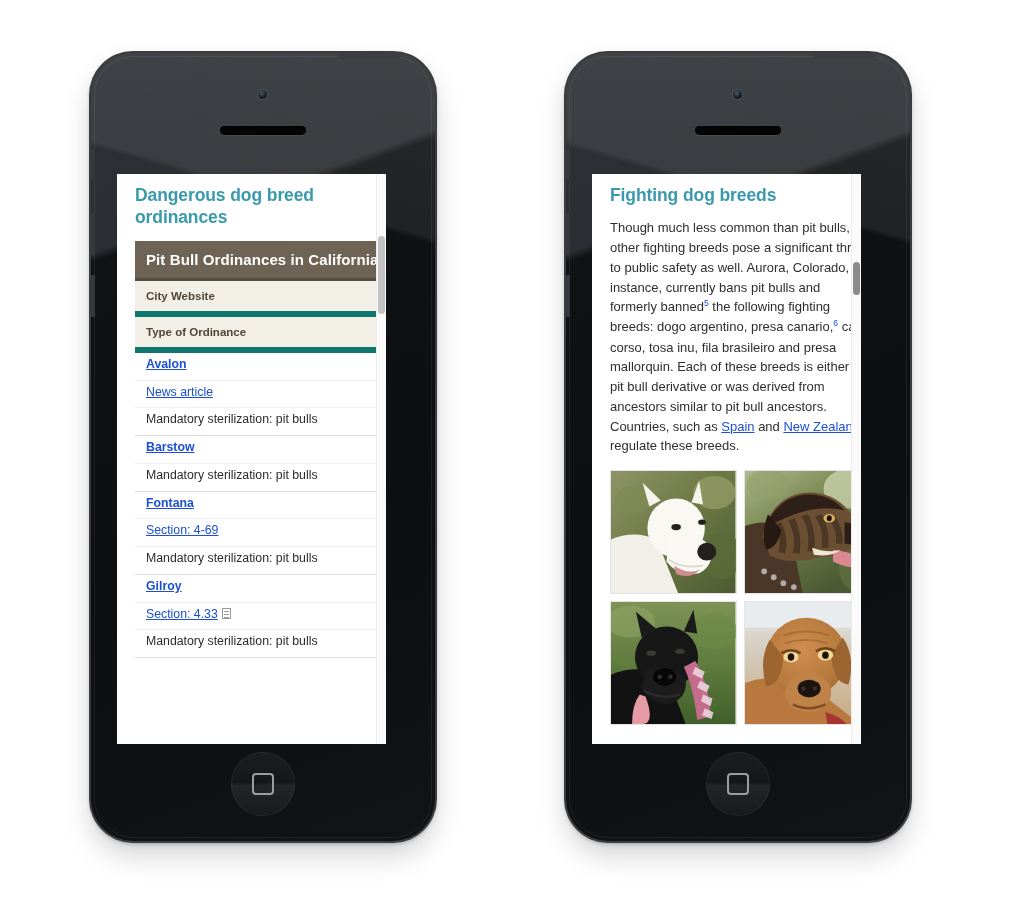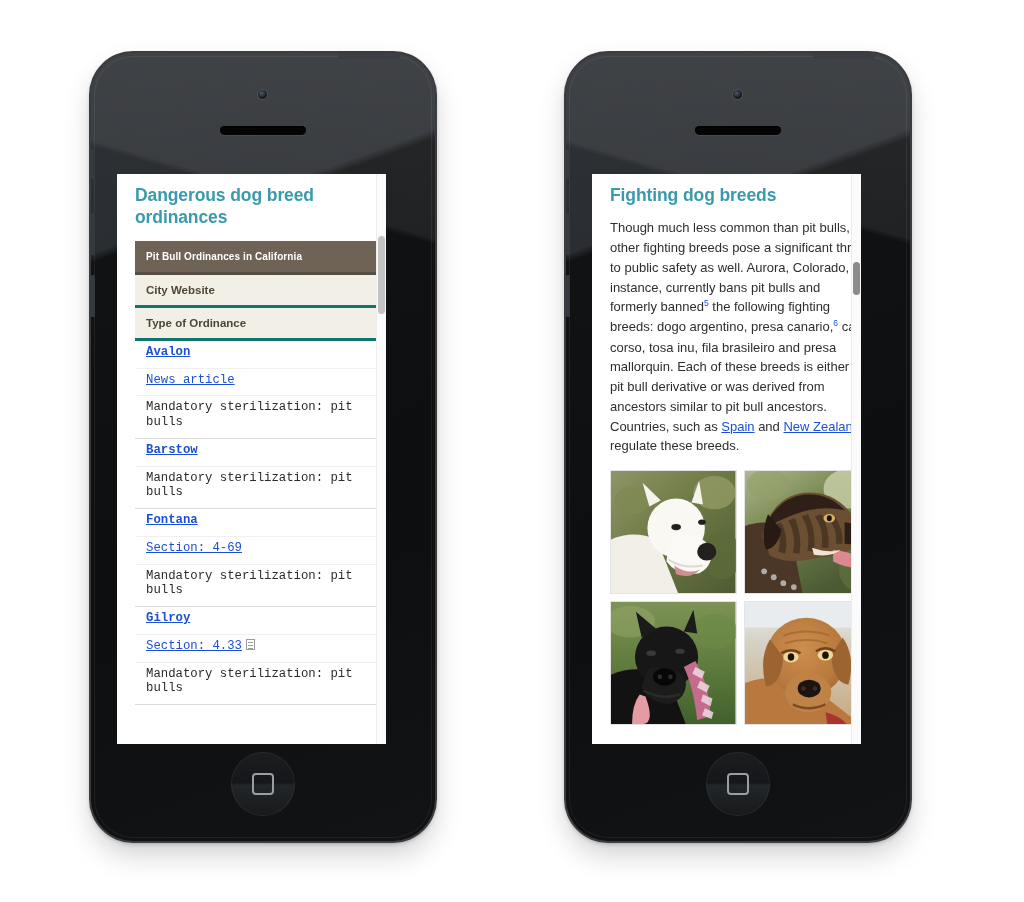--- a/index.html
+++ b/index.html
@@ -180,43 +180,42 @@
   .ord-table {
     width: 100%;
     border-collapse: collapse;
     font-size: 11.5px;
     table-layout: fixed;
   }
   .ord-table .tbl-caption {
     background: #6e6354;
     color: #ffffff;
     font-weight: bold;
-    font-size: 10px;
+    font-size: 15px;
     text-align: left;
     padding: 10px 10px 10px 11px;
     border-bottom: 3px solid #564e42;
     letter-spacing: 0.1px;
   }
   .ord-table th.col-head {
     background: #f2f0e6;
     color: #4f4639;
     font-weight: bold;
     font-size: 11.5px;
     text-align: left;
     padding: 9px 10px 9px 11px;
-    border-bottom: 3px solid #0f766e;
+    border-bottom: 6px solid #0f766e;
   }
   .ord-table td.cell {
     background: #ffffff;
     padding: 4px 10px 8px 11px;
     font-size: 12.3px;
     color: #2b2b2b;
     border-bottom: 1px solid #f0f0f0;
     line-height: 1.2;
-    font-family: Liberation Mono, monospace;
   }
   .ord-table tr.group-end td.cell { border-bottom: 1px solid #dcdcdc; }
   .ord-table td.cell a {
     color: #1a4fd6;
     text-decoration: underline;
   }
   .ord-table td.cell.city a {
     font-weight: bold;
     color: #1a4fd6;
   }

